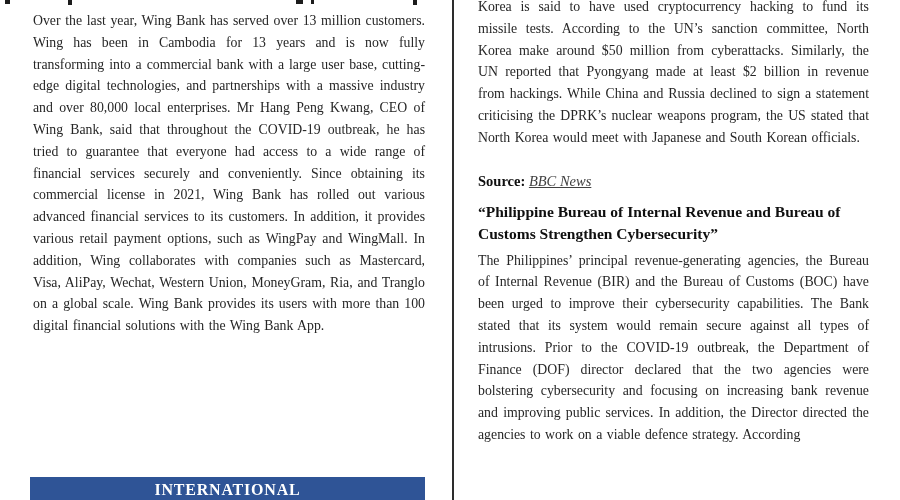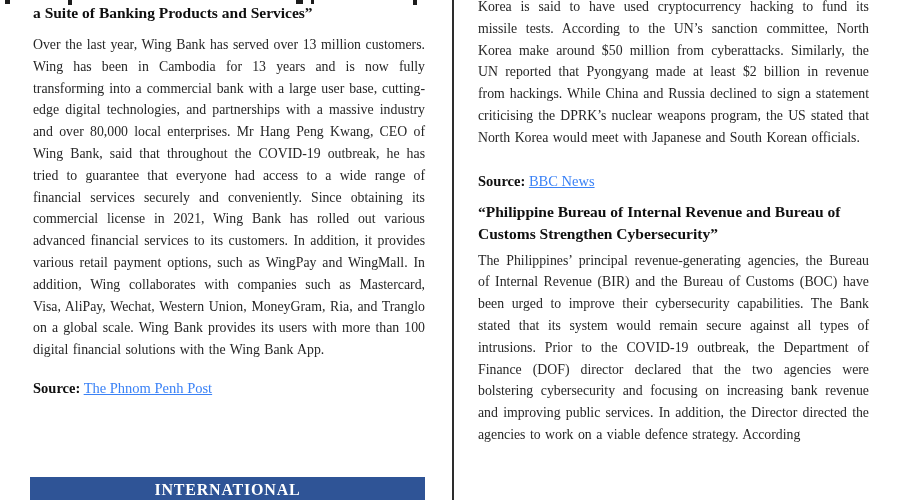--- a/index.html
+++ b/index.html
@@ -55,23 +55,24 @@
   }
   .col-left p.body { margin-top: 10px; }
 
   .source {
     margin: 0;
     font-size: 14.5px;
     line-height: 20px;
   }
   .source .lbl { font-weight: bold; color: #0f0f0f; }
   .source a {
-    color: #3b82f6;
+    color: #404040;
     text-decoration: underline;
     cursor: pointer;
+    font-style: italic;
   }
   .col-left .source { margin-top: 17px; }
 
   .col-right .source { margin-top: 22px; }
   .col-right h2.head { margin-top: 10px; }
   .col-right p.p2 { margin-top: 5px; }
 
   .banner {
     position: absolute;
     left: 30px;
@@ -96,29 +97,23 @@
 
   <div class="frag" style="left:5px;   width:5px; height:4px;"></div>
   <div class="frag" style="left:68px;  width:4px; height:5px;"></div>
   <div class="frag" style="left:296px; width:7px; height:4px;"></div>
   <div class="frag" style="left:311px; width:3px; height:4px;"></div>
   <div class="frag" style="left:413px; width:4px; height:5px;"></div>
 
   <div class="divider"></div>
 
   <div class="col col-left">
-    <h2 class="head">a Suite of Banking Products and Services”</h2>
 
     <p class="body">Over the last year, Wing Bank has served over 13 million customers. Wing has been in Cambodia for 13 years and is now fully transforming into a commercial bank with a large user base, cutting-edge digital technologies, and partnerships with a massive industry and over 80,000 local enterprises. Mr Hang Peng Kwang, CEO of Wing Bank, said that throughout the COVID-19 outbreak, he has tried to guarantee that everyone had access to a wide range of financial services securely and conveniently. Since obtaining its commercial license in 2021, Wing Bank has rolled out various advanced financial services to its customers. In addition, it provides various retail payment options, such as WingPay and WingMall. In addition, Wing collaborates with companies such as Mastercard, Visa, AliPay, Wechat, Western Union, MoneyGram, Ria, and Tranglo on a global scale. Wing Bank provides its users with more than 100 digital financial solutions with the Wing Bank App.</p>
 
-    <p class="source">
-      <span class="lbl">Source:</span>
-      <span> </span>
-      <a>The Phnom Penh Post</a>
-    </p>
   </div>
 
   <div class="banner">INTERNATIONAL</div>
 
   <div class="col col-right">
     <p class="body" style="margin-top:0;">Korea is said to have used cryptocurrency hacking to fund its missile tests. According to the UN’s sanction committee, North Korea make around $50 million from cyberattacks. Similarly, the UN reported that Pyongyang made at least $2 billion in revenue from hackings. While China and Russia declined to sign a statement criticising the DPRK’s nuclear weapons program, the US stated that North Korea would meet with Japanese and South Korean officials.</p>
 
     <p class="source">
       <span class="lbl">Source:</span>
       <span> </span>

